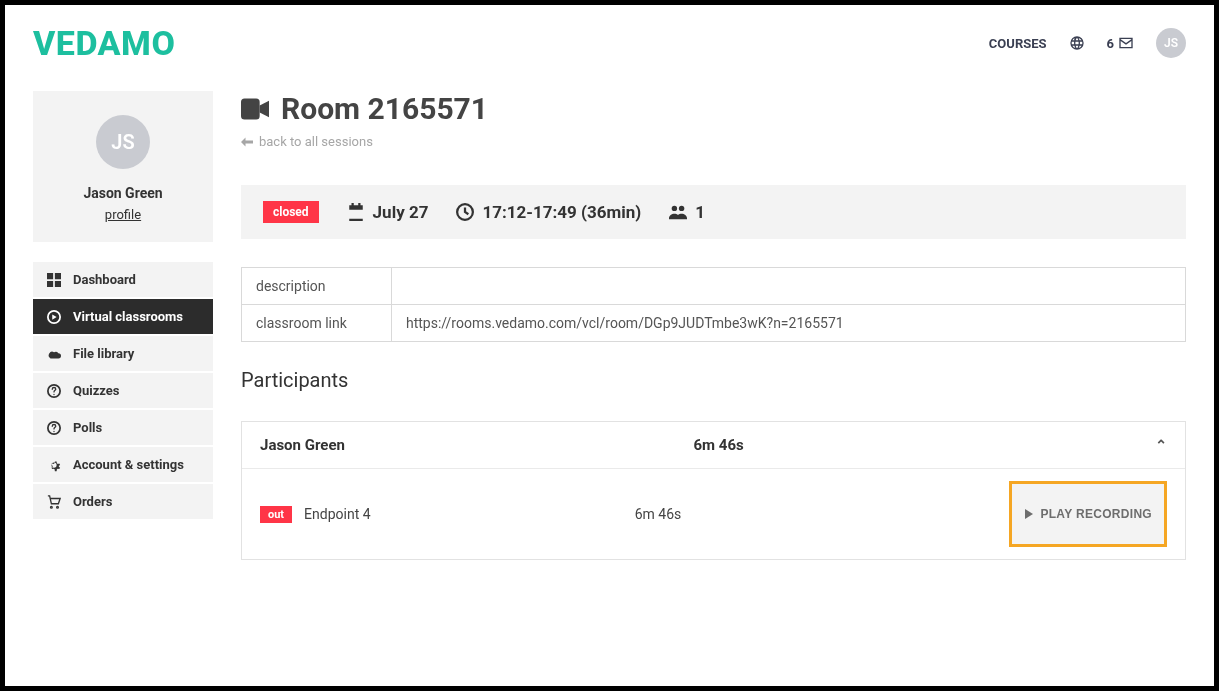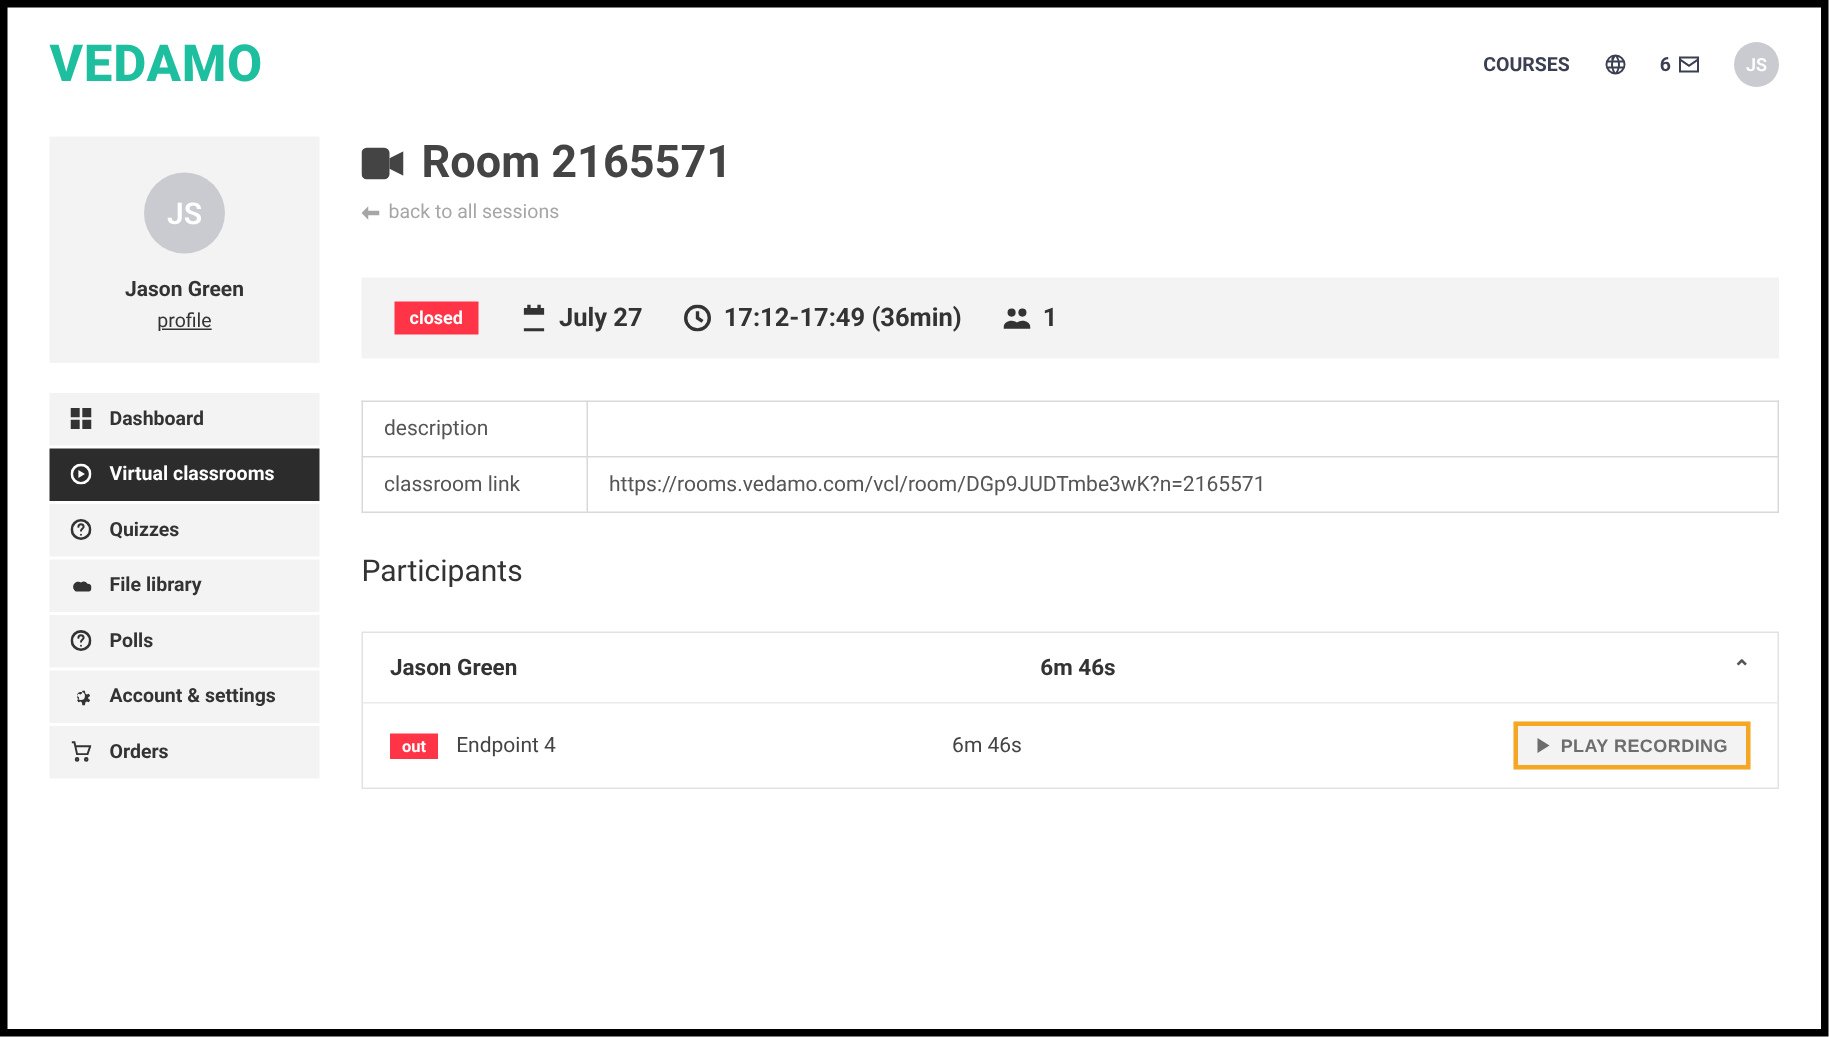--- a/index.html
+++ b/index.html
@@ -90,21 +90,21 @@
   .profile-name { font-weight: 700; font-size: 14px; color:#333; margin-bottom:6px; }
   .profile-link { text-decoration: underline; font-size:13px; color:#333; cursor:pointer; }
 
   .nav {
     display: flex;
     flex-direction: column;
     gap: 2px;
   }
   .nav-item {
     display: flex;
-    align-items: flex-start;
+    align-items: flex-end;
     gap: 12px;
     padding: 10px 14px;
     font-size: 13px;
     font-weight: 700;
     background: #f3f3f3;
     color: #333;
     cursor: pointer;
   }
   .nav-item.active {
     background: #2c2c2c;
@@ -207,21 +207,21 @@
     font-size: 11px;
     font-weight: 700;
     padding: 2px 8px;
   }
   .play-btn {
     border: 3px solid #f5a623;
     background: #f3f3f3;
     color: #6d6d6d;
     font-size: 12px;
     font-weight: 700;
-    padding: 6px 12px;
+    padding: 23px 12px;
     display: flex;
     align-items: center;
     gap: 6px;
     cursor: pointer;
     letter-spacing: 0.3px;
   }
   .play-btn svg { width:10px; height:10px; fill:#6d6d6d; }
 </style>
 </head>
 <body>
@@ -264,30 +264,30 @@
           </div>
           <div class="nav-item active">
             <svg viewBox="0 0 16 16">
                 <circle cx="8" cy="8" r="7" fill="none" stroke="currentColor" stroke-width="2"></circle>
                 <path d="M6 5l5 3-5 3V5z"></path>
               </svg>
             <span>Virtual classrooms</span>
           </div>
           <div class="nav-item">
             <svg viewBox="0 0 16 16">
+                <path d="M13 7a3 3 0 010 6H4a4 4 0 114-7 4 4 0 015 1z"></path>
+              </svg>
+            <span>File library</span>
+          </div>
+          <div class="nav-item">
+            <svg viewBox="0 0 16 16">
                 <circle cx="8" cy="8" r="7" fill="none" stroke="currentColor" stroke-width="2"></circle>
                 <path d="M6 6a2 2 0 114 0c0 1-2 1.5-2 3h0M8 12h0" stroke="currentColor" stroke-width="1.5" fill="none" stroke-linecap="round"></path>
               </svg>
             <span>Quizzes</span>
-          </div>
-          <div class="nav-item">
-            <svg viewBox="0 0 16 16">
-                <path d="M13 7a3 3 0 010 6H4a4 4 0 114-7 4 4 0 015 1z"></path>
-              </svg>
-            <span>File library</span>
           </div>
           <div class="nav-item">
             <svg viewBox="0 0 16 16">
                 <circle cx="8" cy="8" r="7" fill="none" stroke="currentColor" stroke-width="2"></circle>
                 <path d="M6 6a2 2 0 114 0c0 1-2 1.5-2 3h0M8 12h0" stroke="currentColor" stroke-width="1.5" fill="none" stroke-linecap="round"></path>
               </svg>
             <span>Polls</span>
           </div>
           <div class="nav-item">
             <svg viewBox="0 0 16 16">

